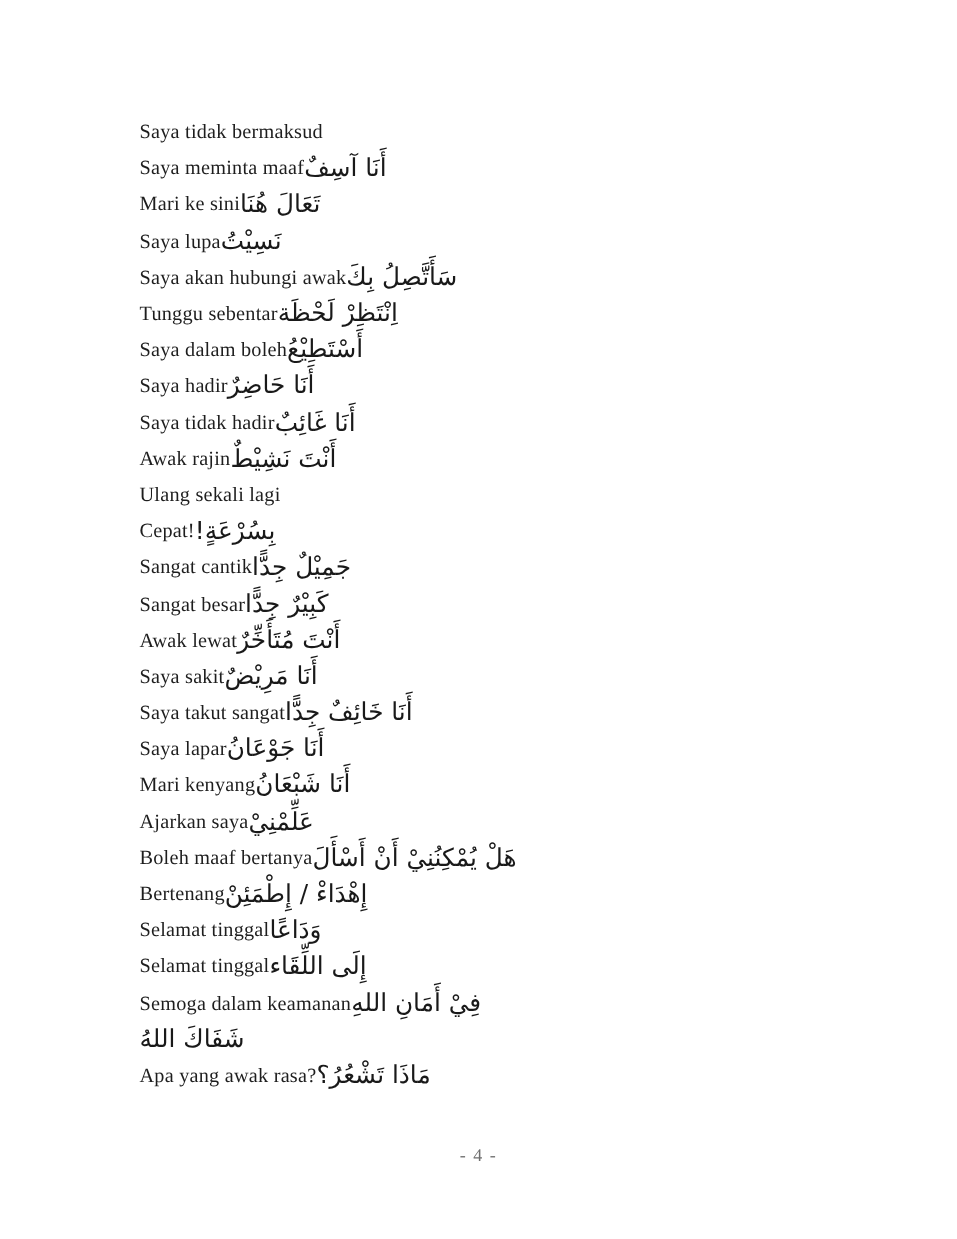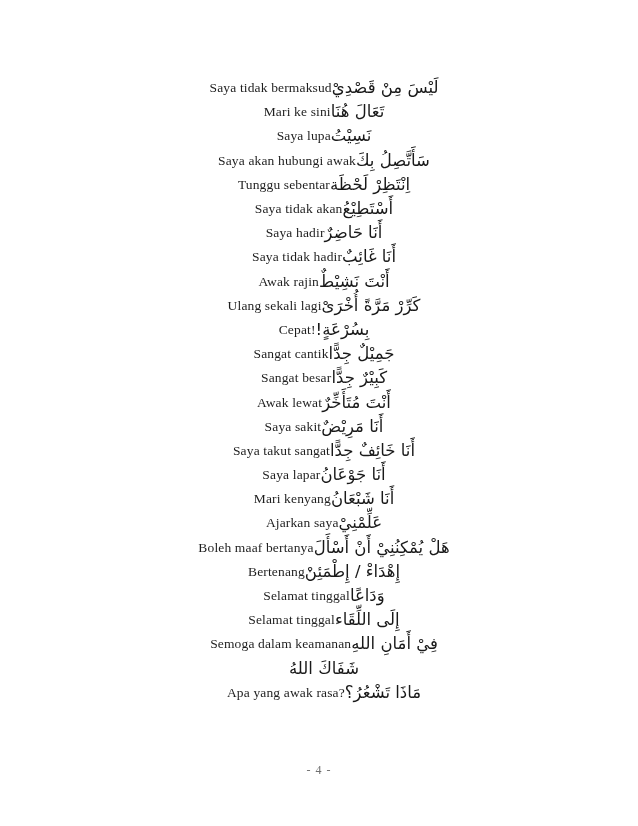--- a/index.html
+++ b/index.html
@@ -17,21 +17,21 @@
   }
   .rows {
     position: absolute;
     top: 76px;
     left: 93px;
     width: 462px; 
   }
   .row {
     height: 24.2px;
     display: flex;
-    justify-content: center;
+    justify-content: flex-start;
     align-items: center;
   }
   .malay {
     font-size: 13.5px;
     color: #1e1e1e;
     letter-spacing: 0.15px;
     white-space: nowrap;
   }
   .arabic {
     font-family: "DejaVu Sans", sans-serif;
@@ -53,23 +53,26 @@
     letter-spacing: 1px;
   }
 </style>
 </head>
 <body>
 
 <div class="page">
   <div class="rows">
   <div class="row">
     <span class="malay">Saya tidak bermaksud</span>
-    <span class="arabic" dir="rtl">لَيْسَ مِنْ قَصْدِيْ</span>
   </div>
 
+  <div class="row">
+    <span class="malay">Saya meminta maaf</span>
+    <span class="arabic" dir="rtl">أَنَا آسِفٌ</span>
+  </div>
 
   <div class="row">
     <span class="malay">Mari ke sini</span>
     <span class="arabic" dir="rtl">تَعَالَ هُنَا</span>
   </div>
 
   <div class="row">
     <span class="malay">Saya lupa</span>
     <span class="arabic" dir="rtl">نَسِيْتُ</span>
   </div>
@@ -78,42 +81,41 @@
     <span class="malay">Saya akan hubungi awak</span>
     <span class="arabic" dir="rtl">سَأَتَّصِلُ بِكَ</span>
   </div>
 
   <div class="row">
     <span class="malay">Tunggu sebentar</span>
     <span class="arabic" dir="rtl">اِنْتَظِرْ لَحْظَة</span>
   </div>
 
   <div class="row">
-    <span class="malay">Saya tidak akan</span>
+    <span class="malay">Saya dalam boleh</span>
     <span class="arabic" dir="rtl">أَسْتَطِيْعُ</span>
   </div>
 
   <div class="row">
     <span class="malay">Saya hadir</span>
     <span class="arabic" dir="rtl">أَنَا حَاضِرٌ</span>
   </div>
 
   <div class="row">
     <span class="malay">Saya tidak hadir</span>
     <span class="arabic" dir="rtl">أَنَا غَائِبٌ</span>
   </div>
 
   <div class="row">
     <span class="malay">Awak rajin</span>
     <span class="arabic" dir="rtl">أَنْتَ نَشِيْطٌ</span>
   </div>
 
   <div class="row">
     <span class="malay">Ulang sekali lagi</span>
-    <span class="arabic" dir="rtl">كَرِّرْ مَرَّةً أُخْرَىْ</span>
   </div>
 
   <div class="row">
     <span class="malay">Cepat!</span>
     <span class="arabic" dir="rtl">بِسُرْعَةٍ!</span>
   </div>
 
   <div class="row">
     <span class="malay">Sangat cantik</span>
     <span class="arabic" dir="rtl">جَمِيْلٌ جِدًّا</span>

